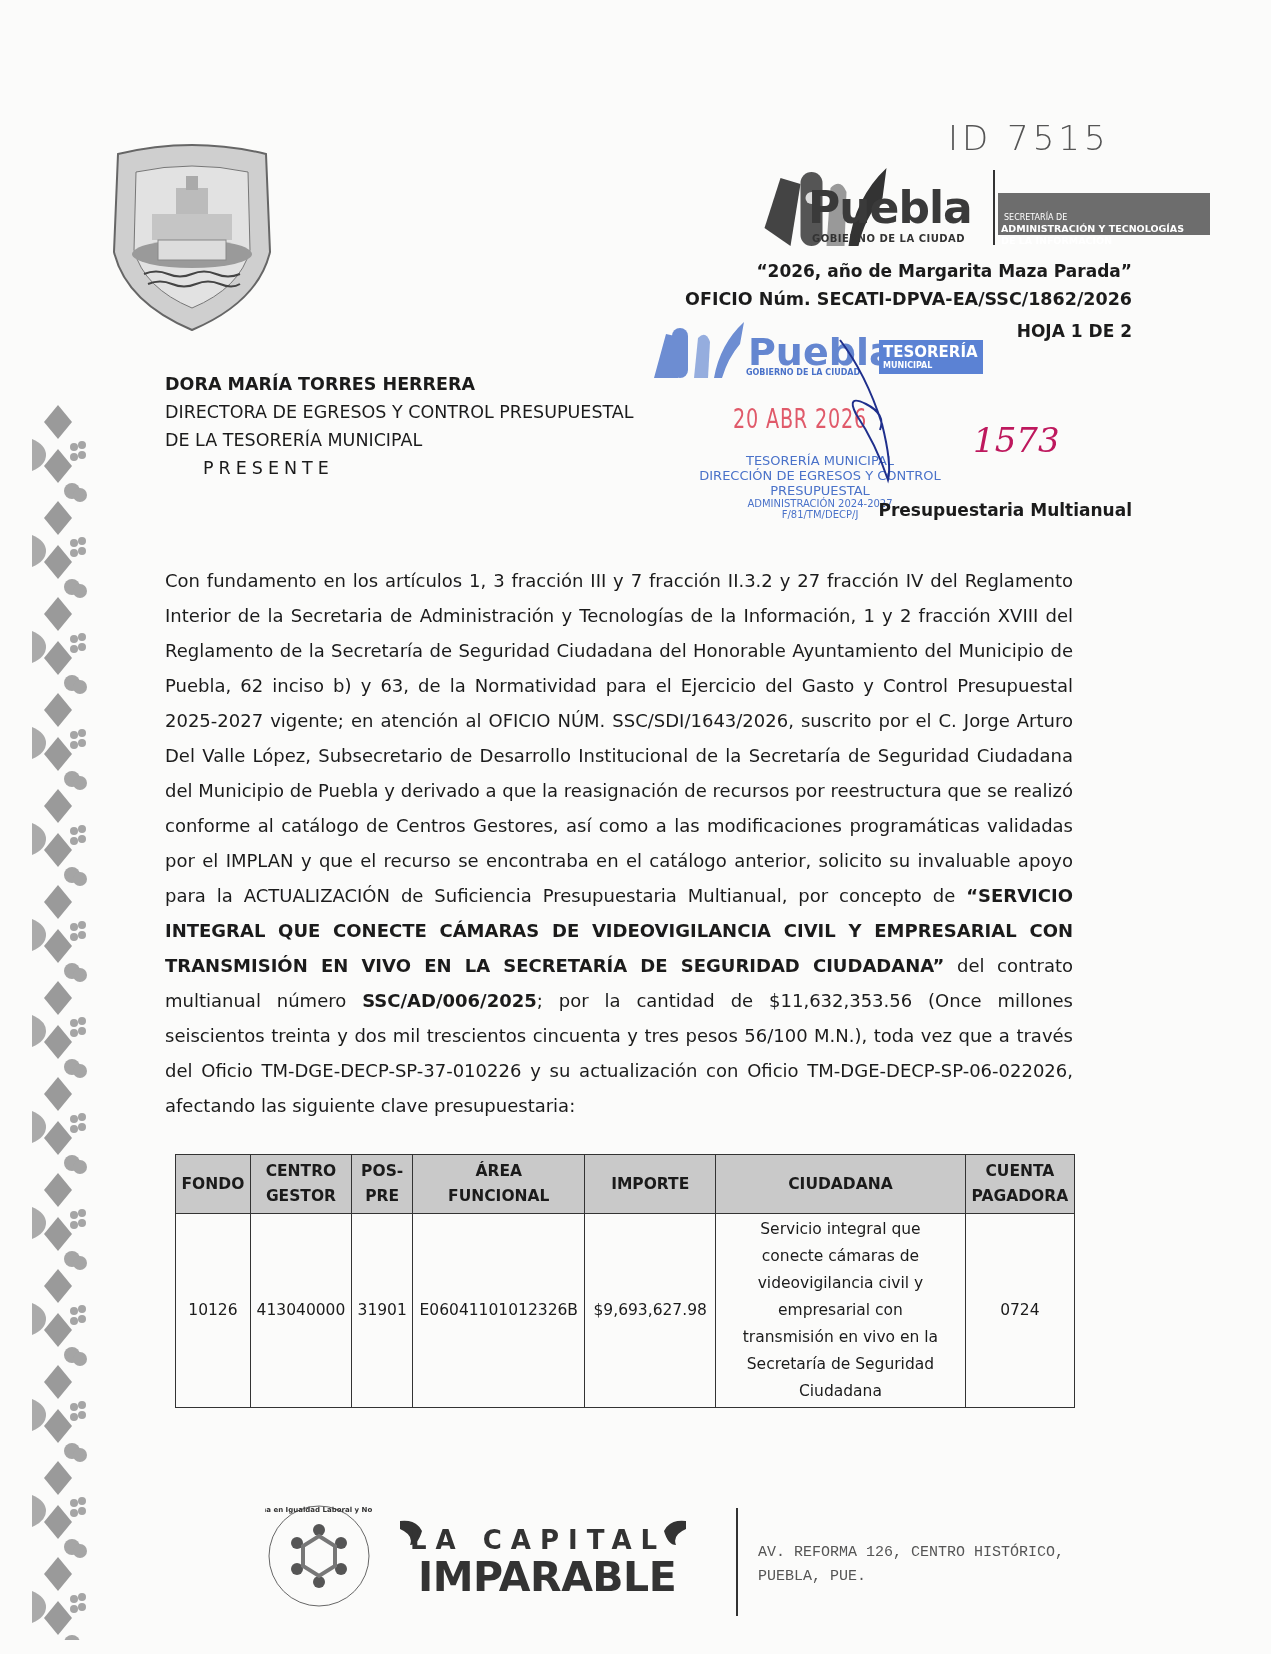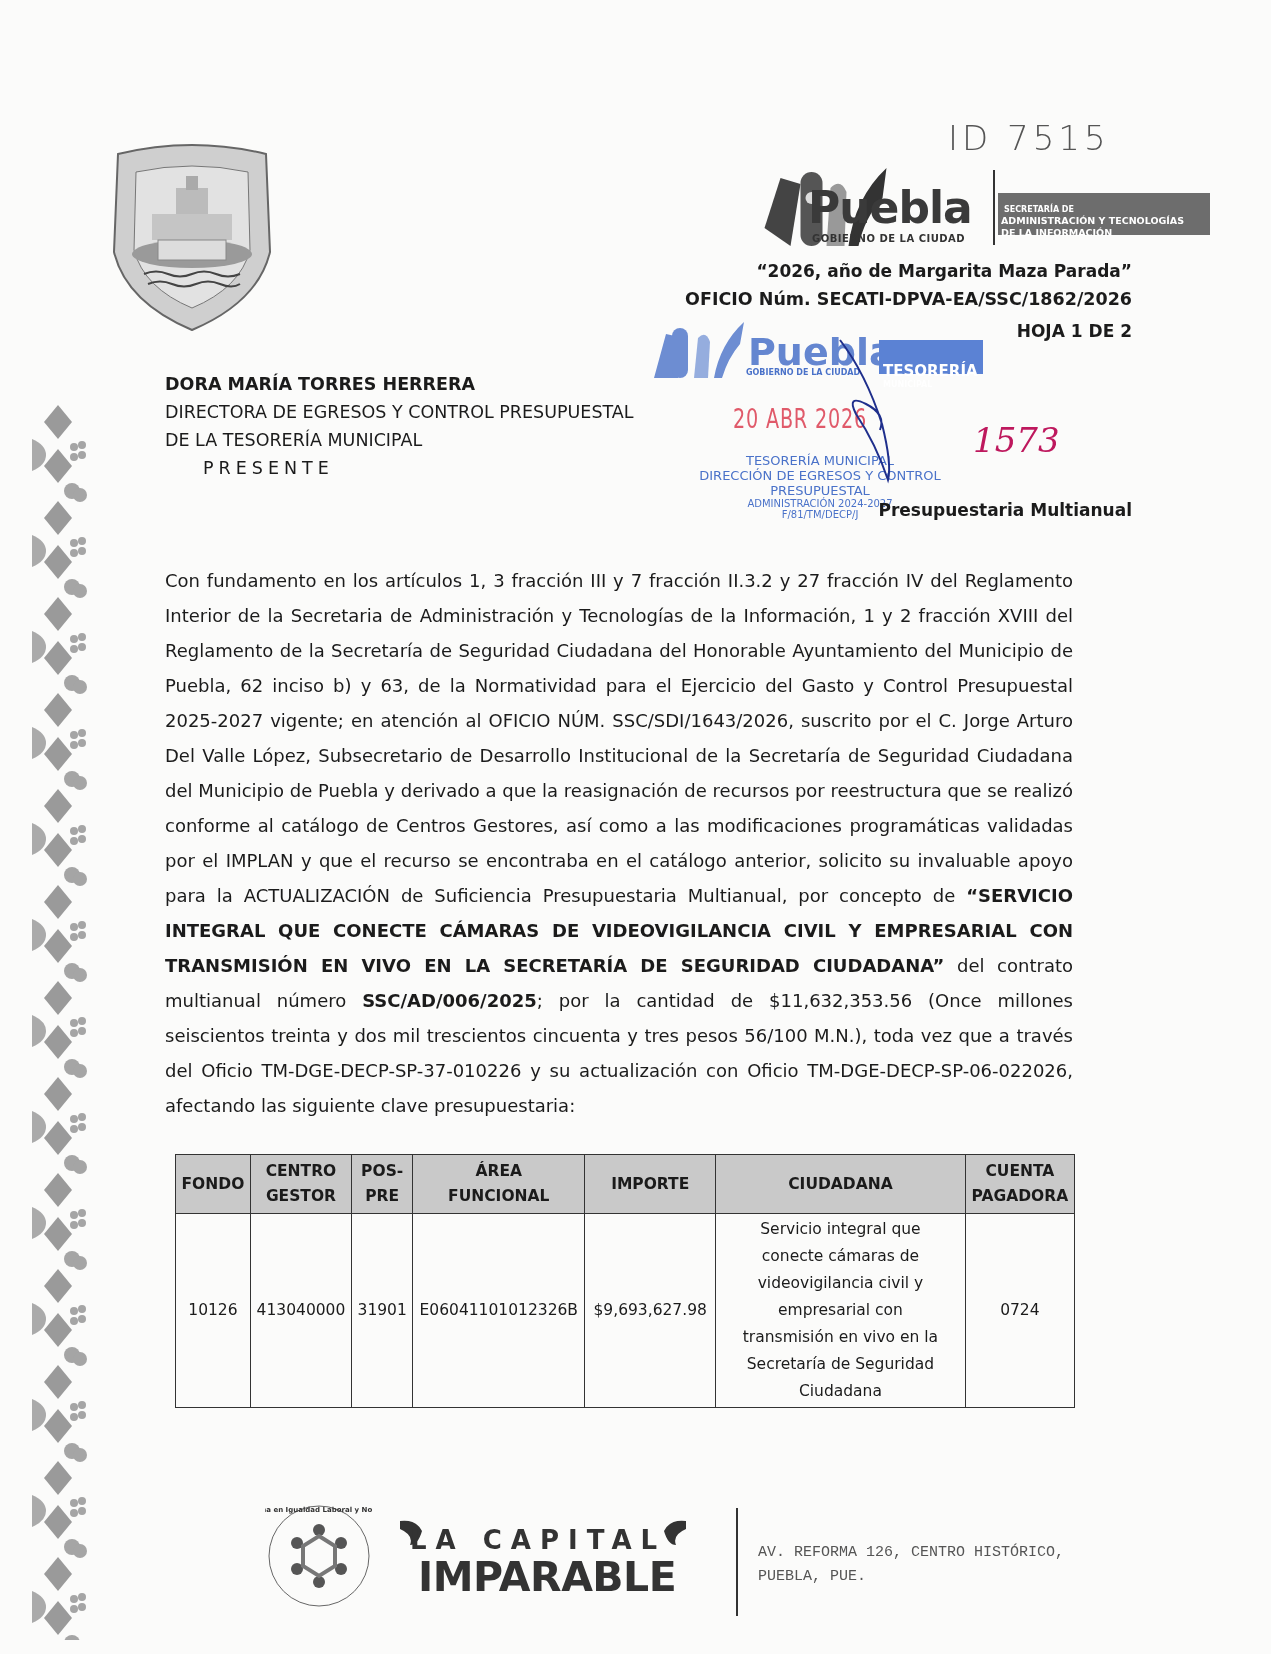--- a/index.html
+++ b/index.html
@@ -9,31 +9,31 @@
   
   .border-strip { left:28px; top:405px; width:60px; height:1235px; }
   
   .coat { left:108px; top:142px; width:168px; height:190px; }
   .handwritten { left:948px; top:118px; font-family:"DejaVu Sans", sans-serif; font-size:34px; color:#555; font-weight:200; letter-spacing:4px; }
   .puebla-logo { left:678px; top:158px; width:295px; height:90px; }
   .puebla-word { left:808px; top:182px; font-size:44px; font-weight:bold; color:#3a3a3a; letter-spacing:-1px; font-family:"DejaVu Sans", sans-serif; }
   .gob-ciudad { left:812px; top:233px; font-size:10px; font-weight:bold; color:#333; letter-spacing:0.5px; }
   .vbar { left:993px; top:170px; width:2px; height:75px; background:#333; }
   .secati-box { left:998px; top:193px; width:212px; height:42px; background:#6d6d6d; color:#fff; }
-  .secati-box .l1 { font-size:8px; font-weight:bold; padding:12px 0 0 6px; }
+  .secati-box .l1 { font-size:8px; font-weight:normal; padding:20px 0 0 6px; }
   .secati-box .l2 { font-size:9.5px; font-weight:bold; padding:1px 0 0 3px; line-height:11px; }
   .motto { right:139px; top:261px; font-size:17px; font-weight:bold; }
   .oficio { right:139px; top:289px; font-size:17.5px; font-weight:bold; }
   .hoja { right:139px; top:321px; font-size:17px; font-weight:bold; }
   
   .stamp-logo { left:648px; top:320px; width:350px; height:60px; }
   .stamp-puebla { left:748px; top:330px; font-size:38px; font-weight:bold; color:#4a72c9; opacity:0.85; }
   .stamp-gob { left:746px; top:368px; font-size:8px; font-weight:bold; color:#4a72c9; }
   .stamp-teso { left:879px; top:340px; width:104px; height:34px; background:#5b82d4; color:#fff; }
-  .stamp-teso .t1 { font-size:15px; font-weight:bold; padding:3px 0 0 4px;margin-top:19px; }
+  .stamp-teso .t1 { font-size:15px; font-weight:bold; padding:3px 0 0 4px; }
   .stamp-teso .t2 { font-size:8px; font-weight:bold; padding:0 0 0 4px; }
   .stamp-date { left:733px; top:404px; font-size:26px; color:#e05a6a; font-family:"DejaVu Sans Condensed","DejaVu Sans", sans-serif; letter-spacing:1px; transform:scaleX(0.82); transform-origin:left; }
   .stamp-num { left:973px; top:420px; font-size:34px; color:#be185d; font-family:"DejaVu Serif", serif;font-style:italic; }
   .stamp-text { left:680px; top:453px; width:280px; text-align:center; color:#4a72c9; font-size:13px; line-height:15px; }
   .stamp-small { font-size:10px; line-height:11px; }
   .signature { left:836px; top:334px; width:70px; height:150px; }
   
   .addr { left:165px; top:370px; font-size:17.5px; line-height:28px; }
   .addr .name { font-weight:bold; }
   .addr .spaced { letter-spacing:5px;margin-left:38px; }

